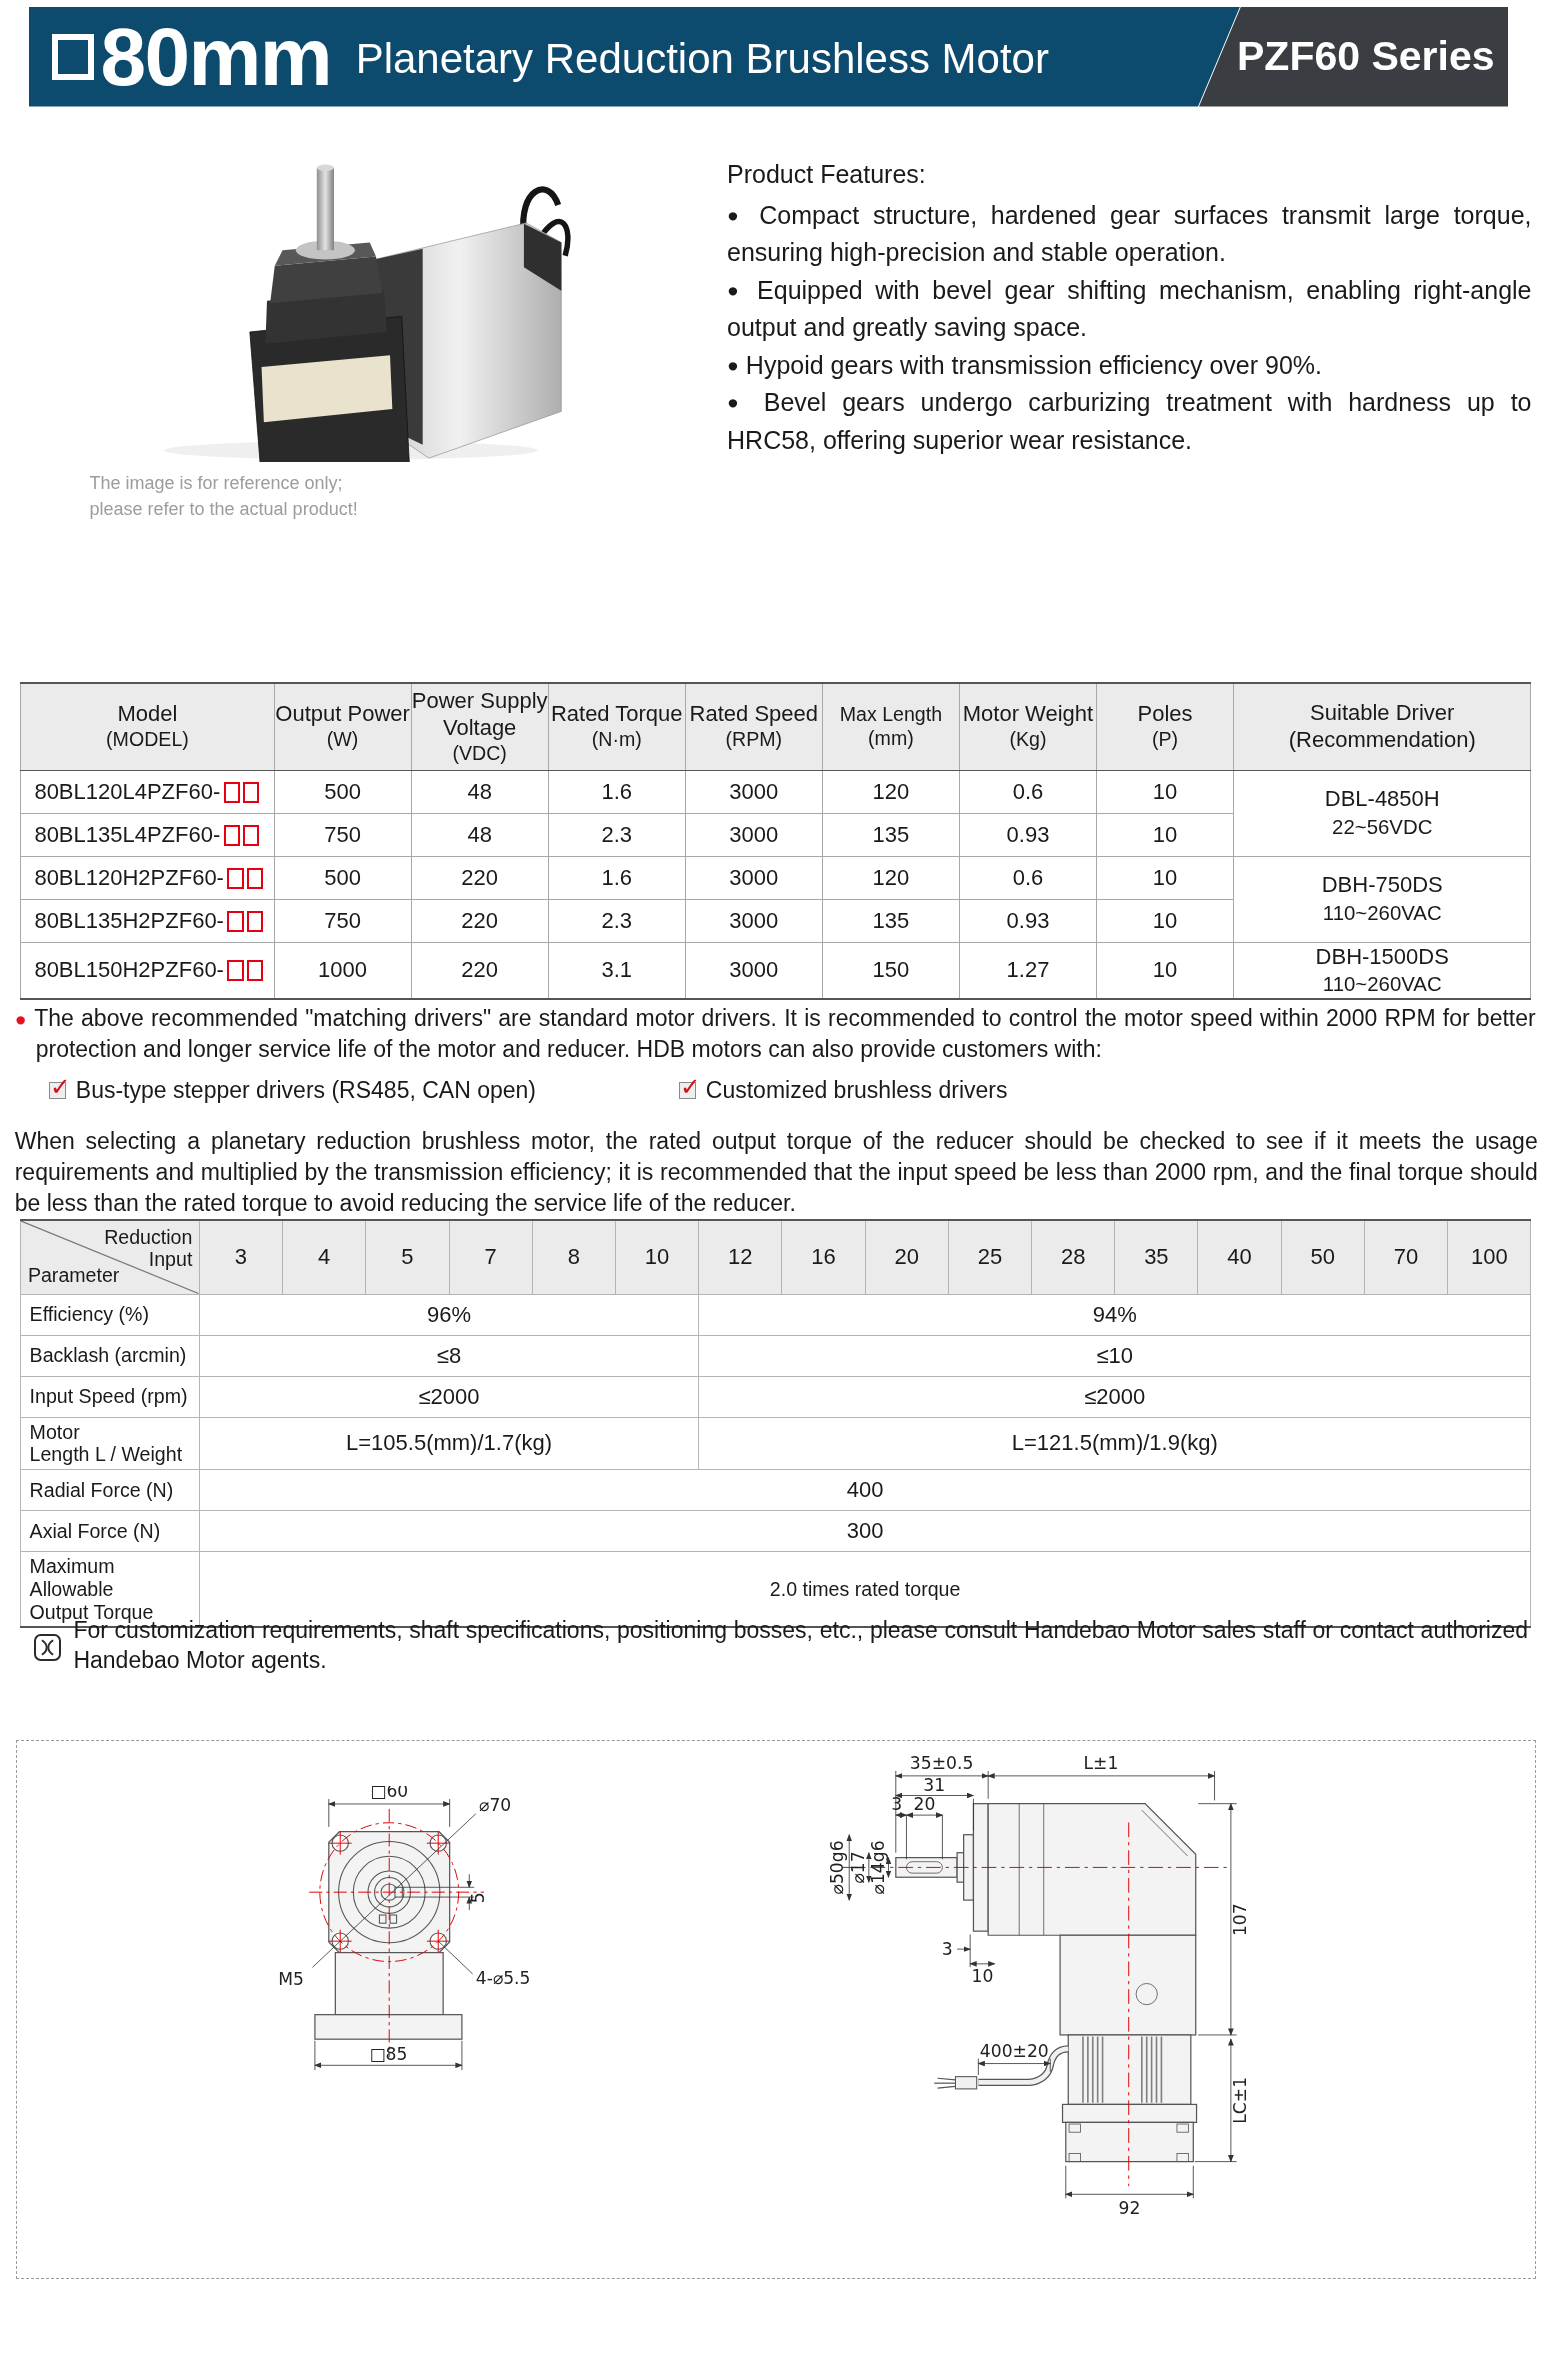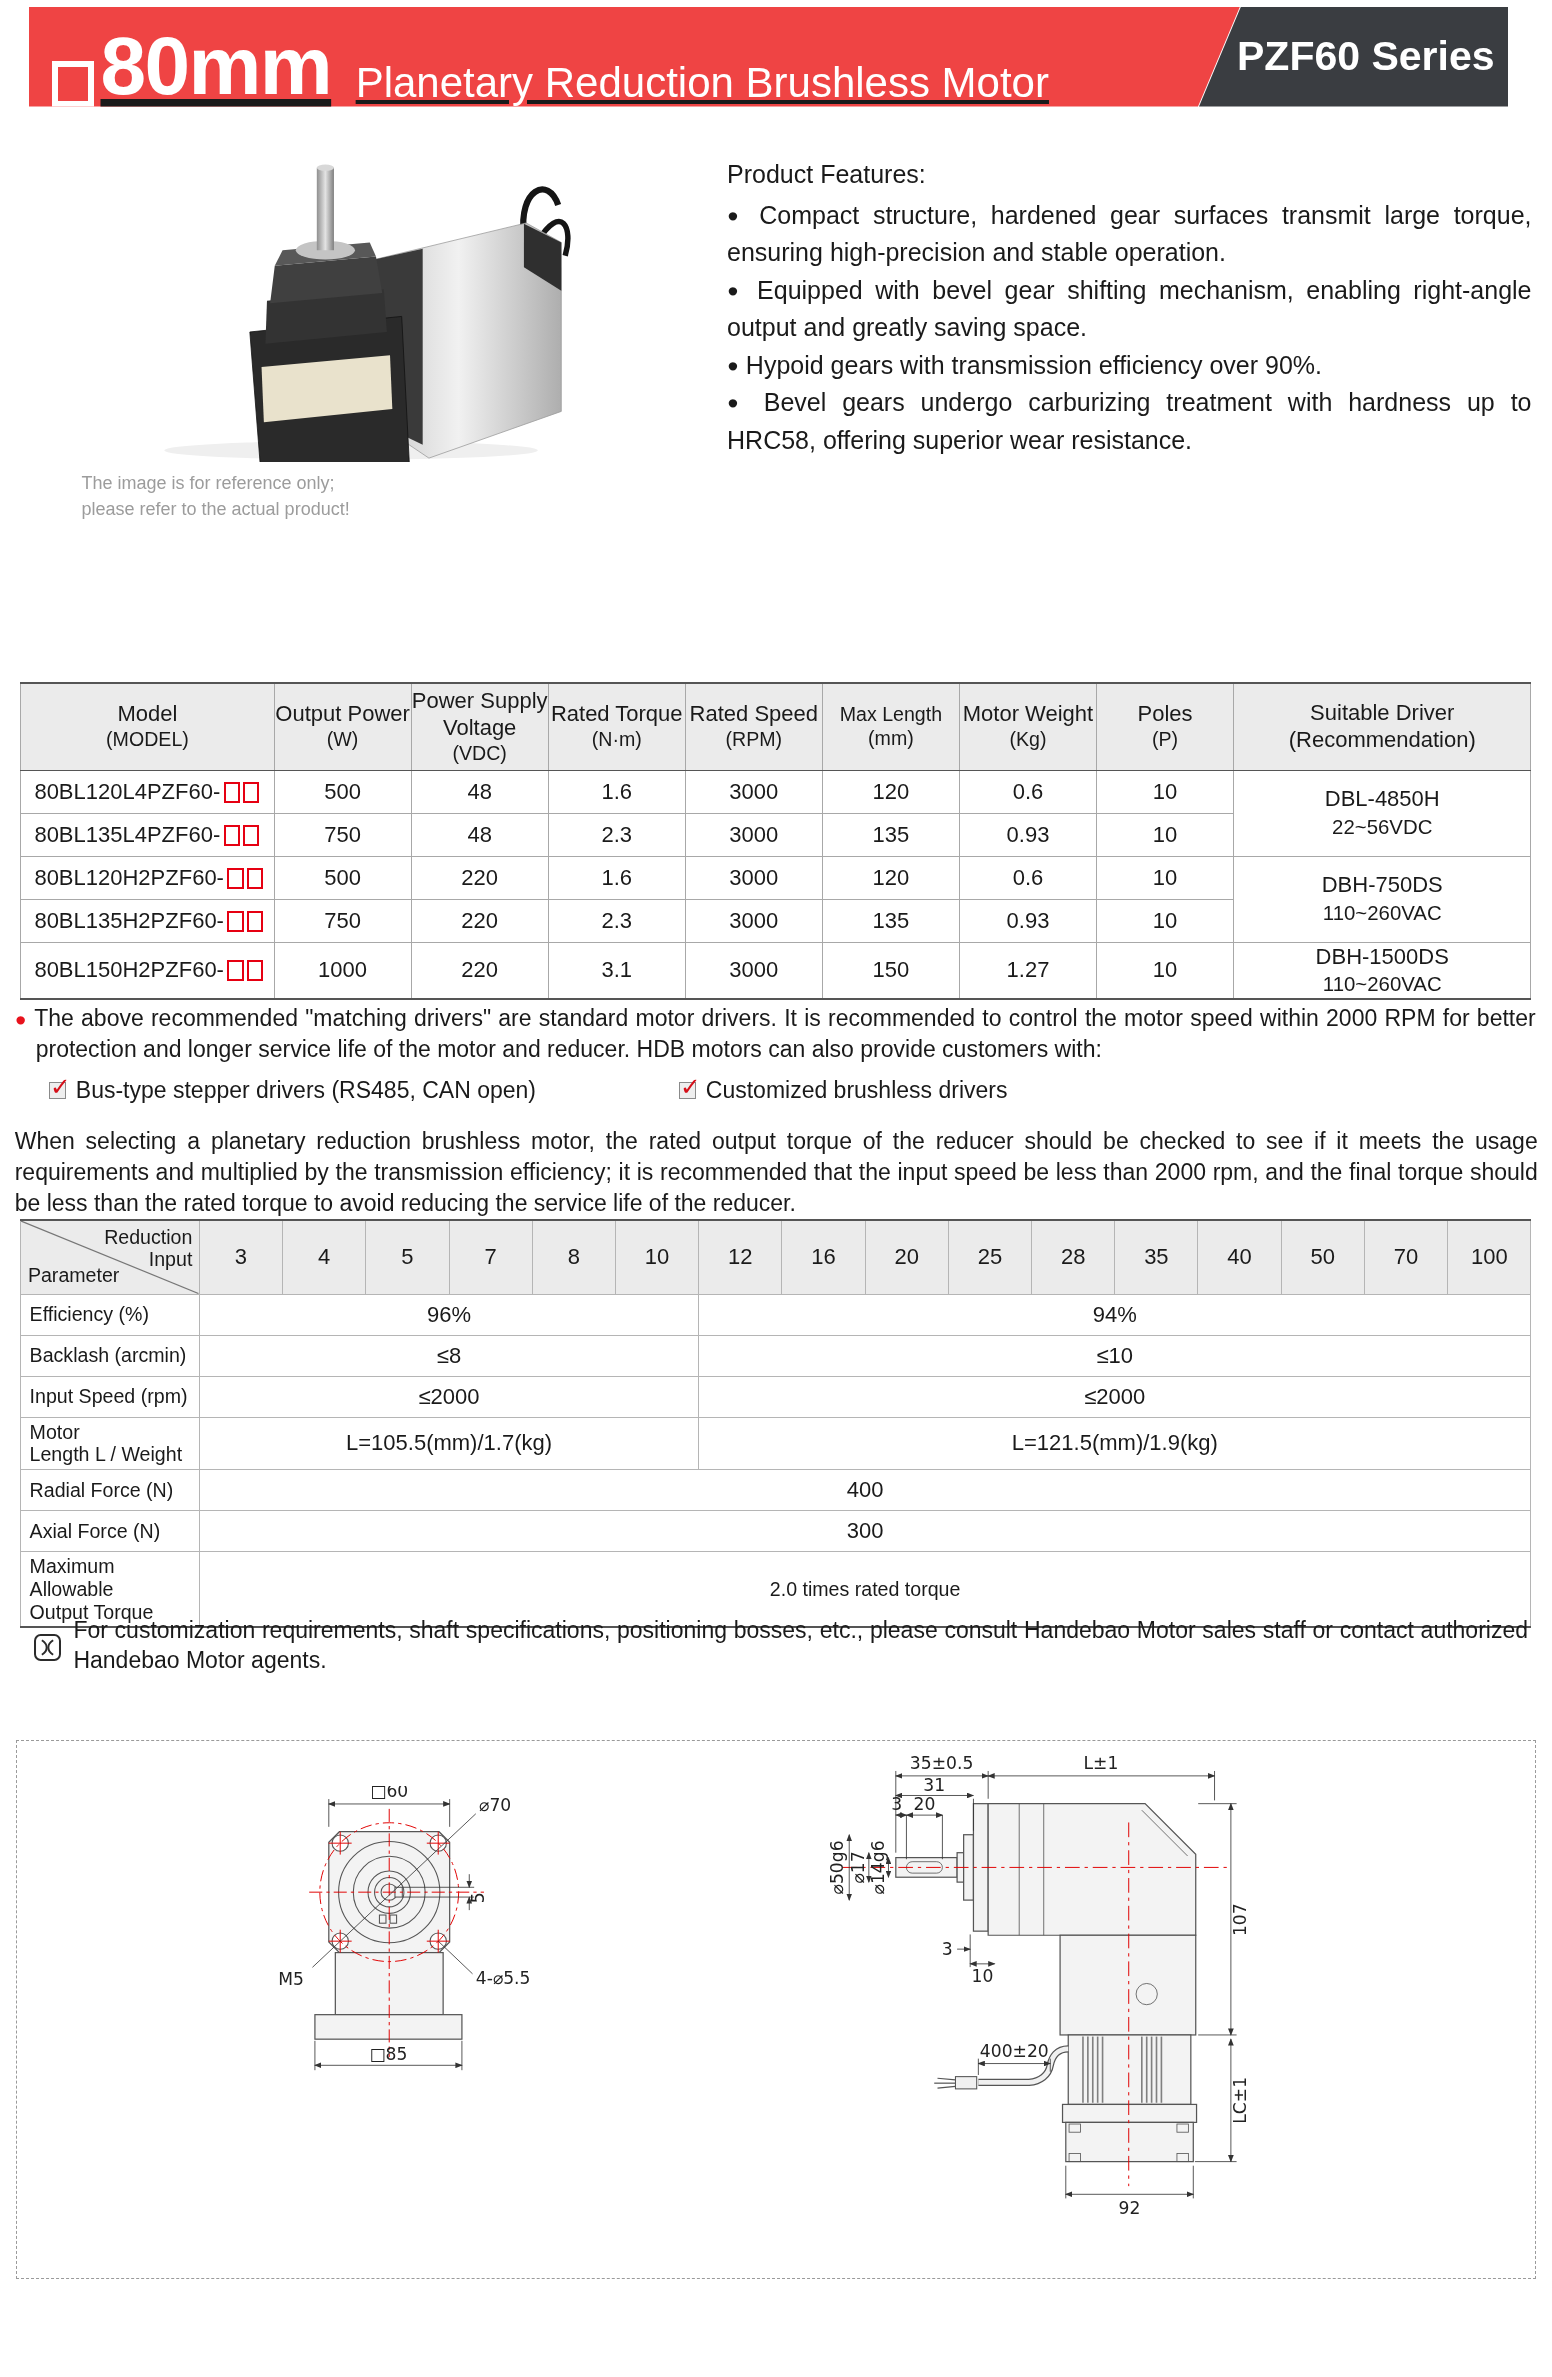--- a/index.html
+++ b/index.html
@@ -1,36 +1,36 @@
 <!DOCTYPE html>
 <html style="font-size:13px"><head>
 <meta charset="utf-8">
 <style>
   * { margin:0; padding:0; box-sizing:border-box; }
   body { background:#fff; font-family:"Liberation Sans","DejaVu Sans",sans-serif; color:#1a1a1a; }
   .page { position:relative; width:1552px; height:2377px; background:#fff; overflow:hidden; }
 
   
   .banner { position:absolute; top:6.5px; left:29px; width:1479px; height:100px; }
-  .banner-red { position:absolute; left:0; top:0; width:1211px; height:100px; background:#ef4444;
+  .banner-red { position:absolute; left:0; top:0; width:1211px; height:100px; background:#0c4a6e;
     clip-path:polygon(0 0,100% 0,calc(100% - 42px) 100%,0 100%);
-    display:flex; align-items:flex-end; padding-left:23px;text-decoration:underline; }
+    display:flex; align-items:center; padding-left:23px; }
   .banner-dark { position:absolute; left:1170px; top:0; width:309px; height:100px; background:#3a3d41;
     clip-path:polygon(42px 0,100% 0,100% 100%,0 100%);
     display:flex; align-items:center; justify-content:center; }
   .size-box { display:inline-block; width:42px; height:46px; border:6.5px solid #fff; margin-right:6.5px; }
   .size-label { font-size:82px; font-weight:bold; color:#fff; letter-spacing:-1.6px; line-height:1; }
   .banner-title { font-size:42px; color:#fff; margin-left:24.5px; padding-top:4.9px; }
   .series-label { font-size:41px; font-weight:bold; color:#fff; padding-left:24.5px; }
 
   
   .product-row { position:absolute; top:135px; left:24.5px; width:1507px; display:flex; }
   .photo-col { width:703px; }
   .photo-wrap { width:523px; margin-left:57px; }
-  .photo-caption { margin-left:0px; margin-top:4.9px; color:#9c9c9c; font-size:18px; line-height:1.45; }
+  .photo-caption { margin-left:8px; margin-top:4.9px; color:#9c9c9c; font-size:18px; line-height:1.45; }
   .features-col { width:805px; }
   .features-title { font-size:25px; margin-top:24.5px; margin-bottom:8.2px; }
   .feature { font-size:25px; line-height:1.5; text-align:justify; }
   .feature .bullet { font-size:19.6px; vertical-align:1.6px; }
 
   
   .section-head { position:absolute; top:590px; left:18px; width:1516px; display:flex; align-items:center; }
   .section-title { color:#e8121c; font-size:34px; white-space:nowrap; }
   .section-line { flex:1; height:0; border-top:1.6px solid #e8121c; margin-left:8.2px; margin-top:8.2px; }
 

